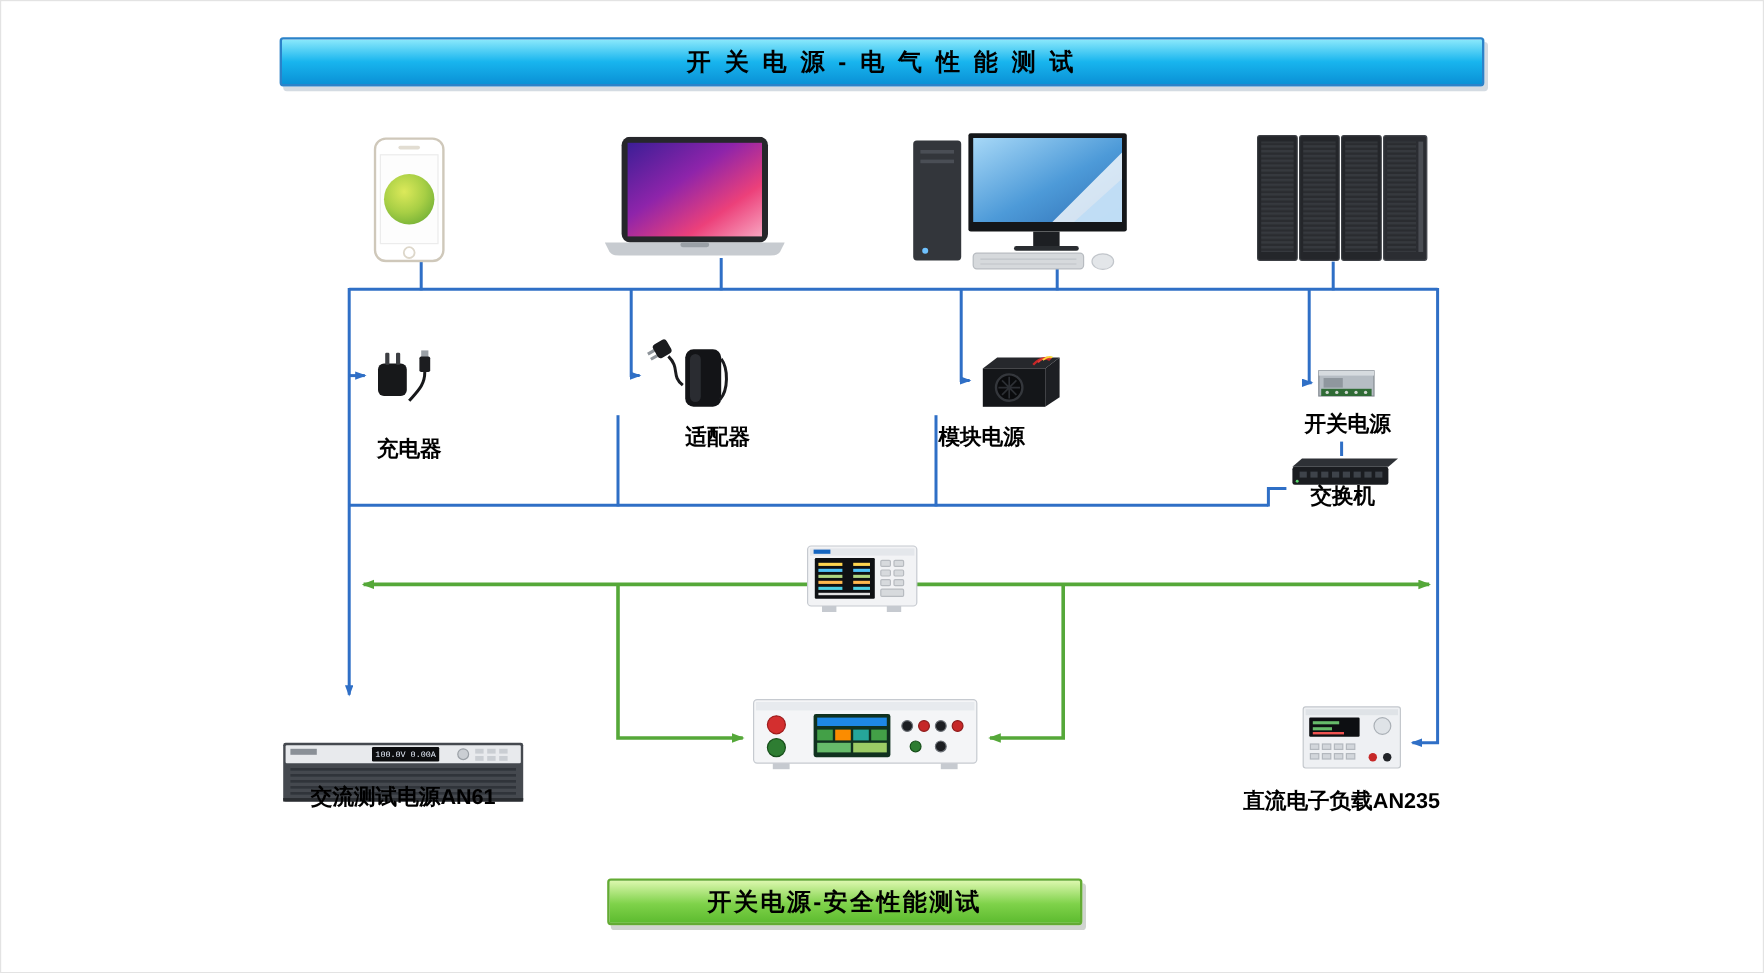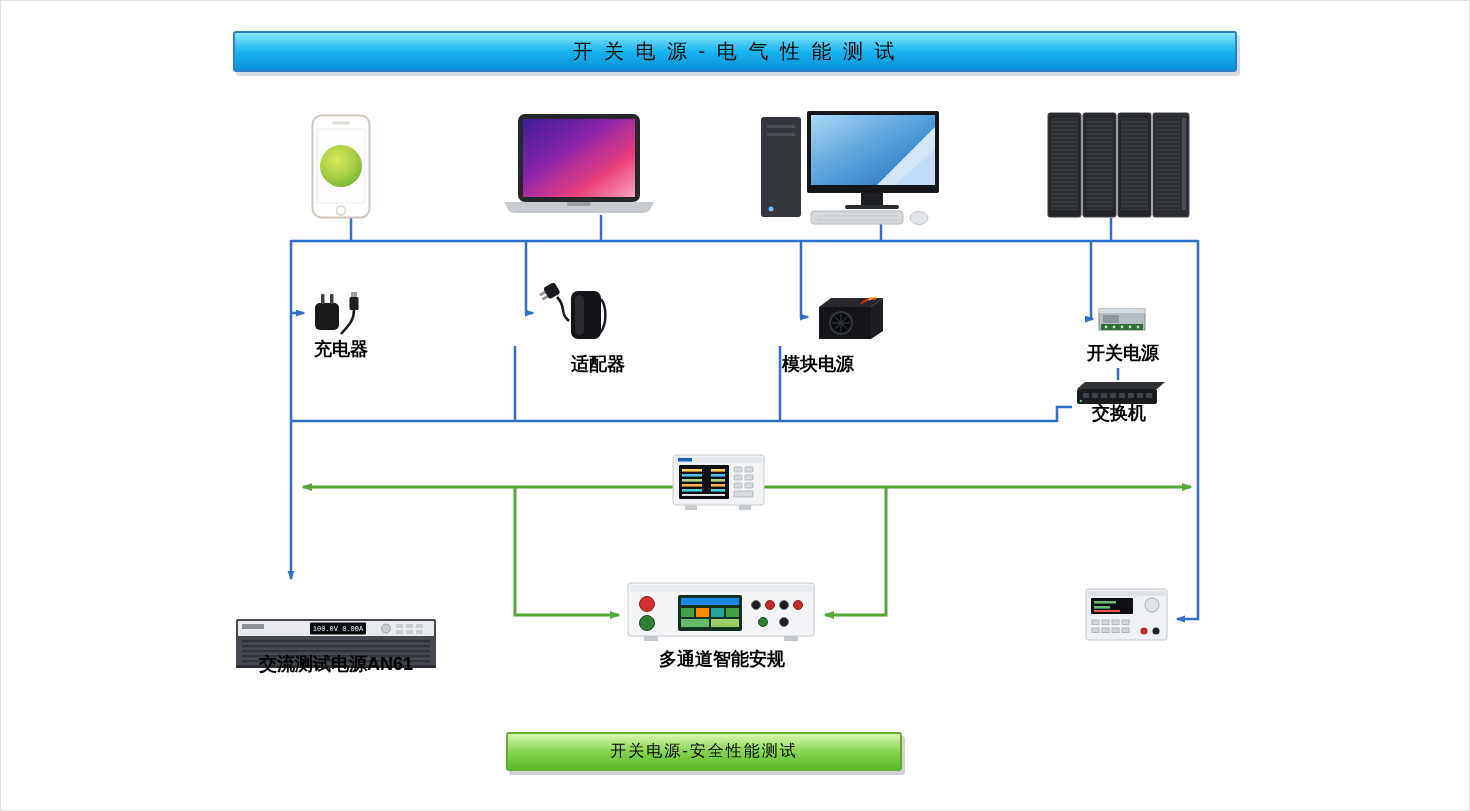--- a/index.html
+++ b/index.html
@@ -1,22 +1,22 @@
 <!DOCTYPE html>
 <html style="--wire-blue: #2f6fc6; --wire-green: #55a839; --banner-top: #18b5ee; --banner-bottom: #7fd24a;"><head>
 <meta charset="utf-8">
 <style>
   *{margin:0;padding:0;box-sizing:border-box}
   html,body{background:#fff;font-family:"Liberation Sans","DejaVu Sans",sans-serif}
   .canvas{position:relative;width:1470px;height:811px;background:#ffffff;border:1px solid #e3e3e3;overflow:hidden}
-  .banner{position:absolute;display:flex;align-items:center;justify-content:center;font-weight:normal;color:#000;border-radius:3px;z-index:4}
+  .banner{position:absolute;display:flex;align-items:center;justify-content:center;font-weight:bold;color:#000;border-radius:3px;z-index:4}
   .banner-top{left:232px;top:30px;width:1004px;height:41px;font-size:20px;letter-spacing:3px;
     background:linear-gradient(180deg,#8ae8fb 0%,var(--banner-top,#18b5ee) 50%,#0a91d6 100%);
     border:2px solid #2b82c9;box-shadow:3px 4px 0 rgba(160,175,190,.45)}
-  .banner-bottom{left:505px;top:731px;width:396px;height:39px;font-size:16px;letter-spacing:2px;
+  .banner-bottom{left:505px;top:731px;width:396px;height:39px;font-size:20px;letter-spacing:2px;
     background:linear-gradient(180deg,#dcf7ae 0%,var(--banner-bottom,#7fd24a) 55%,#5dbb2f 100%);
     border:2px solid #63ab33;box-shadow:3px 4px 0 rgba(150,160,150,.45)}
   .wires{position:absolute;left:0;top:0;z-index:1}
   .device{position:absolute;z-index:2}
   .lbl{position:absolute;text-align:center;font-size:18px;font-weight:600;color:#000;line-height:1.4;z-index:3}
   .wb{fill:none;stroke:var(--wire-blue,#2f6fc6);stroke-width:2.5px}
   .wg{fill:none;stroke:var(--wire-green,#55a839);stroke-width:3px}
   .mb{fill:var(--wire-blue,#2f6fc6)}
   .mg{fill:var(--wire-green,#55a839)}
 </style>
@@ -330,23 +330,23 @@
         <rect x="8" y="41" width="7" height="4.5" fill="#d2d6db" stroke="#b3b8be"></rect>
           <rect x="18" y="41" width="7" height="4.5" fill="#d2d6db" stroke="#b3b8be"></rect>
         <rect x="28" y="41" width="7" height="4.5" fill="#d2d6db" stroke="#b3b8be"></rect>
           <rect x="38" y="41" width="7" height="4.5" fill="#d2d6db" stroke="#b3b8be"></rect>
       </g>
       <circle cx="60" cy="44" r="3.5" fill="#c62828"></circle>
       <circle cx="72" cy="44" r="3.5" fill="#212428"></circle>
     </svg>
   </div>
 
-  <div class="lbl" style="left:280px;top:336px;width:120px">充电器</div>
+  <div class="lbl" style="left:280px;top:361px;width:120px">充电器</div>
   <div class="lbl" style="left:537px;top:351px;width:120px">适配器</div>
   <div class="lbl" style="left:757px;top:351px;width:120px">模块电源</div>
   <div class="lbl" style="left:1062px;top:340px;width:120px">开关电源</div>
   <div class="lbl" style="left:1068px;top:400px;width:100px">交换机</div>
   <div class="lbl" style="left:215px;top:651px;width:240px">交流测试电源AN61</div>
   <div class="lbl" style="left:601px;top:646px;width:240px">
-    <div>多通道智能安规</div>
-  </div>
+  </div>
+  <div class="lbl" style="left:997px;top:654px;width:240px">直流电子负载AN235</div>
 
 </div>
 
 </body></html>

